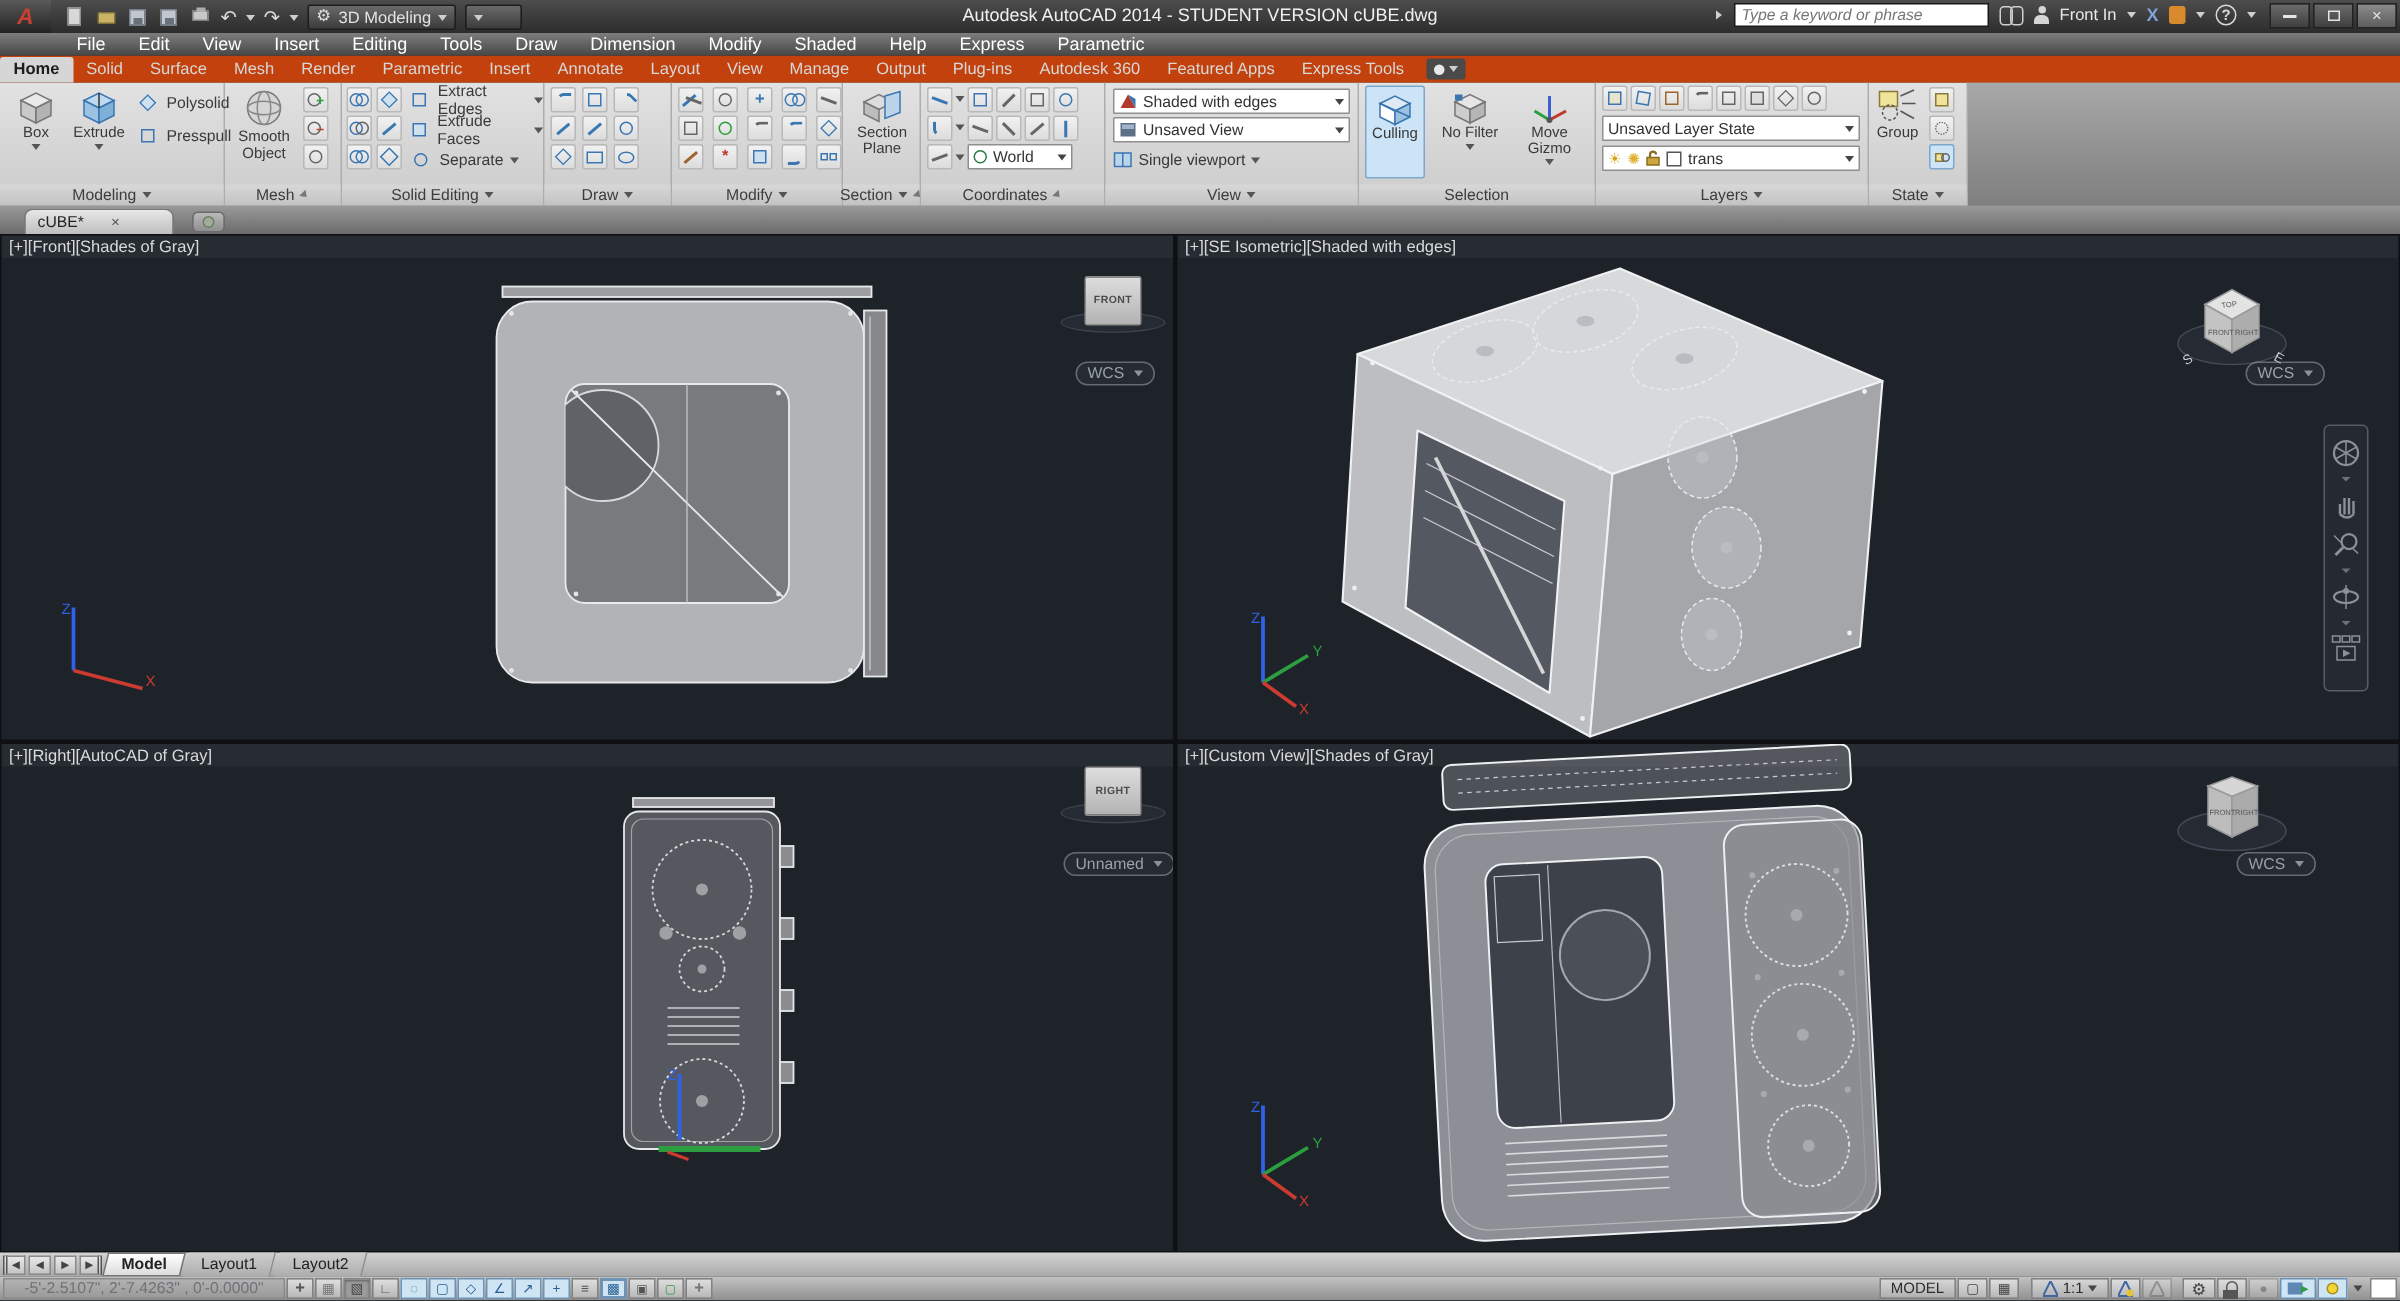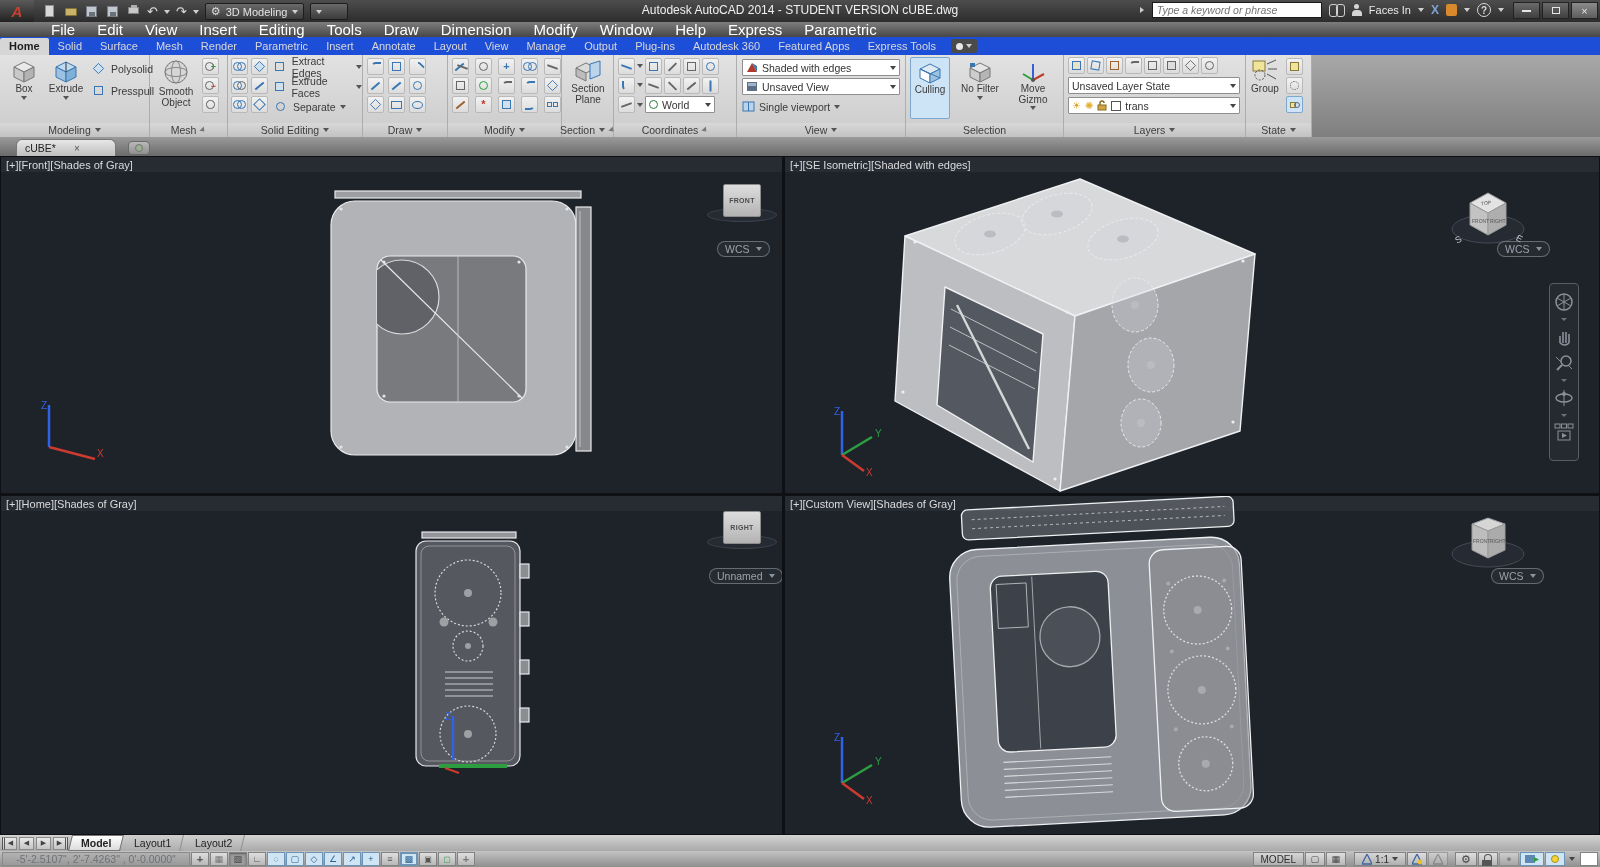--- a/index.html
+++ b/index.html
@@ -32,24 +32,24 @@
   .xchg{color:#7ea3d6;font-weight:bold;font-size:12px}
   .comm{width:11px;height:12px;background:#d88a2c;border-radius:2px;position:relative}
   .helpbtn{width:14px;height:14px;border-radius:50%;border:1.5px solid #d8d8d8;color:#d8d8d8;font-size:10px;display:flex;align-items:center;justify-content:center;font-weight:bold}
   .winbtns{position:absolute;right:2px;top:2px;display:flex;gap:2px}
   .wb{width:27px;height:17px;background:linear-gradient(#6b6b6b,#3f3f3f);border:1px solid #222;display:flex;align-items:center;justify-content:center;color:#e5e5e5;font-size:11px}
   .wb .bar{width:9px;height:2px;background:#e5e5e5}
   .wb .rst{width:8px;height:7px;border:1.5px solid #e5e5e5;background:transparent}
   .wb.close{background:linear-gradient(#8b8b8b,#5d5d5d)}
   
   #menubar{left:0;top:22px;width:1600px;height:15px;background:linear-gradient(#7d7d7d,#474747);color:#fff;display:flex;align-items:center;z-index:49}
-  .menu-item{padding:0 11px;font-size:15px;height:16px;line-height:15px}
+  .menu-item{padding:0 11px;font-size:12px;height:16px;line-height:15px}
   .mwb{display:flex;gap:6px;position:absolute;right:30px;top:23px;color:#ddd;font-size:10px}
   
-  #ribbontabs{left:0;top:37px;width:1600px;height:18px;background:#1d4ed8;display:flex;align-items:flex-end;z-index:48}
+  #ribbontabs{left:0;top:37px;width:1600px;height:18px;background:#c2410c;display:flex;align-items:flex-end;z-index:48}
   .rtab{padding:2px 9px 3px;color:#d8d8d8;font-size:11px}
   .rtab.active{background:#d6d6d6;color:#1c1c1c;border-radius:2px 2px 0 0;font-weight:bold}
   .rtab-ovf{width:26px;height:14px;background:#4a4a4a;border-radius:2px;margin-left:6px;margin-bottom:2px;display:flex;align-items:center;justify-content:center;gap:3px}
   .rtab-ovf .dot{width:7px;height:7px;border-radius:50%;background:#e8e8e8}
   
   #ribbon{left:0;top:55px;width:1600px;height:82px;background:linear-gradient(#e2e2e2,#cbcbcb);z-index:47}
   #ribbon-empty{position:absolute;left:1312px;top:0;width:288px;height:82px;background:linear-gradient(#a8a8a8,#7f7f7f)}
   .panel{position:absolute;top:0;height:82px;border-right:1px solid #adadad}
   .panel-label{position:absolute;left:0;right:0;bottom:0;height:14px;display:flex;align-items:center;justify-content:center;gap:4px;font-size:10.5px;color:#3c3c3c;background:linear-gradient(#d8d8d8,#c2c2c2)}
   .ptri{width:0;height:0;border-left:3px solid transparent;border-right:3px solid transparent;border-top:4px solid #555}
@@ -143,21 +143,21 @@
     <div class="tb-dd" style="width:38px">
         <span class="tri"></span>
       </div>
   </div>
   <div id="title-text" class="abs">Autodesk AutoCAD 2014 - STUDENT VERSION    cUBE.dwg</div>
   <div id="infocenter">
     <span class="tri" style="transform:rotate(-90deg)"></span>
     <input id="search-input" placeholder="Type a keyword or phrase" style="">
     <div class="binoc"></div>
     <div class="person"></div>
-    <span style="font-size:11px;color:#e8e8e8">Faces In</span>
+    <span style="font-size:11px;color:#e8e8e8">Front In</span>
     <span class="tri"></span>
     <span class="xchg">X</span>
     <div class="comm"></div>
     <span class="tri"></span>
     <div class="helpbtn">?</div>
     <span class="tri"></span>
   </div>
   <div class="winbtns">
     <div class="wb">
         <div class="bar"></div>
@@ -172,21 +172,21 @@
 <div id="menubar" class="abs" style="padding-left:40px">
   <span class="menu-item">File</span>
   <span class="menu-item">Edit</span>
   <span class="menu-item">View</span>
   <span class="menu-item">Insert</span>
   <span class="menu-item">Editing</span>
   <span class="menu-item">Tools</span>
   <span class="menu-item">Draw</span>
   <span class="menu-item">Dimension</span>
   <span class="menu-item">Modify</span>
-  <span class="menu-item">Window</span>
+  <span class="menu-item">Shaded</span>
   <span class="menu-item">Help</span>
   <span class="menu-item">Express</span>
   <span class="menu-item">Parametric</span>
 </div>
 <div class="mwb">
   <span>–</span>
   <span style="font-size:9px">▢</span>
   <span>×</span>
 </div>
 
@@ -803,21 +803,21 @@
       <line x1="22" y1="58" x2="52" y2="40" stroke="#2c9e3f" stroke-width="2.5"></line>
       <line x1="22" y1="58" x2="44" y2="74" stroke="#cc3b2f" stroke-width="2.5"></line>
       <text x="14" y="18" fill="#2f62e8" font-size="10">Z</text>
       <text x="55" y="40" fill="#2c9e3f" font-size="10">Y</text>
       <text x="46" y="79" fill="#cc3b2f" font-size="10">X</text>
     </svg>
   </div>
 
   <div class="vp" style="left:1px;top:340px;width:781px;height:338px">
     <div class="vp-strip"></div>
-    <div class="vp-label">[+][Home][Shades of Gray]</div>
+    <div class="vp-label">[+][Right][AutoCAD of Gray]</div>
     <svg width="781" height="338" viewBox="0 0 781 338" style="position:absolute;left:0;top:0">
       <g stroke="#e6e7e9" fill="none" stroke-width="1.2">
         <rect x="421" y="36" width="94" height="6" fill="#94959a"></rect>
         <rect x="415" y="45" width="104" height="225" rx="10" fill="#83858a" fill-opacity="0.55"></rect>
         <rect x="420" y="50" width="94" height="215" rx="8" stroke="rgba(255,255,255,0.45)" stroke-width="0.8"></rect>
         <rect x="519" y="68" width="9" height="14" fill="#8b8d90"></rect>
         <rect x="519" y="116" width="9" height="14" fill="#8b8d90"></rect>
         <rect x="519" y="164" width="9" height="14" fill="#8b8d90"></rect>
         <rect x="519" y="212" width="9" height="14" fill="#8b8d90"></rect>
         <g stroke="#d6d7d9" stroke-dasharray="2 2">

